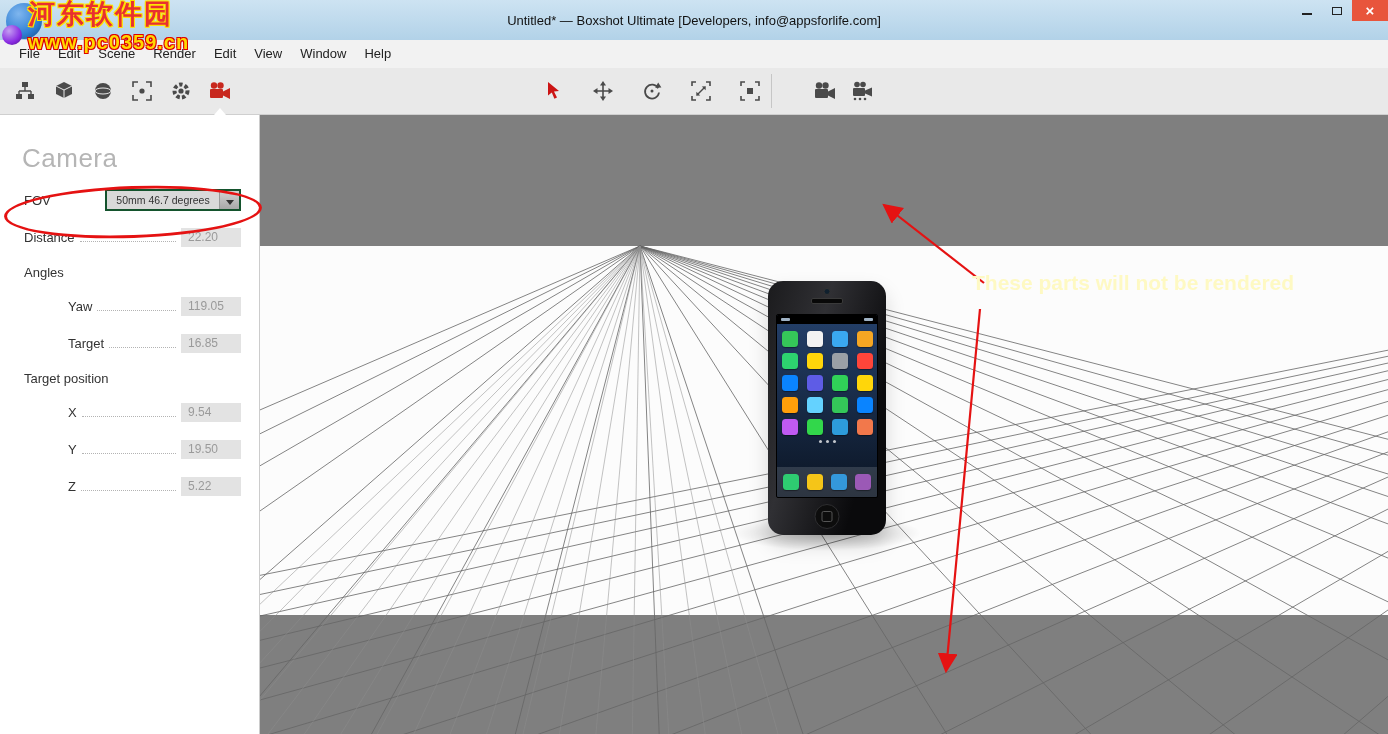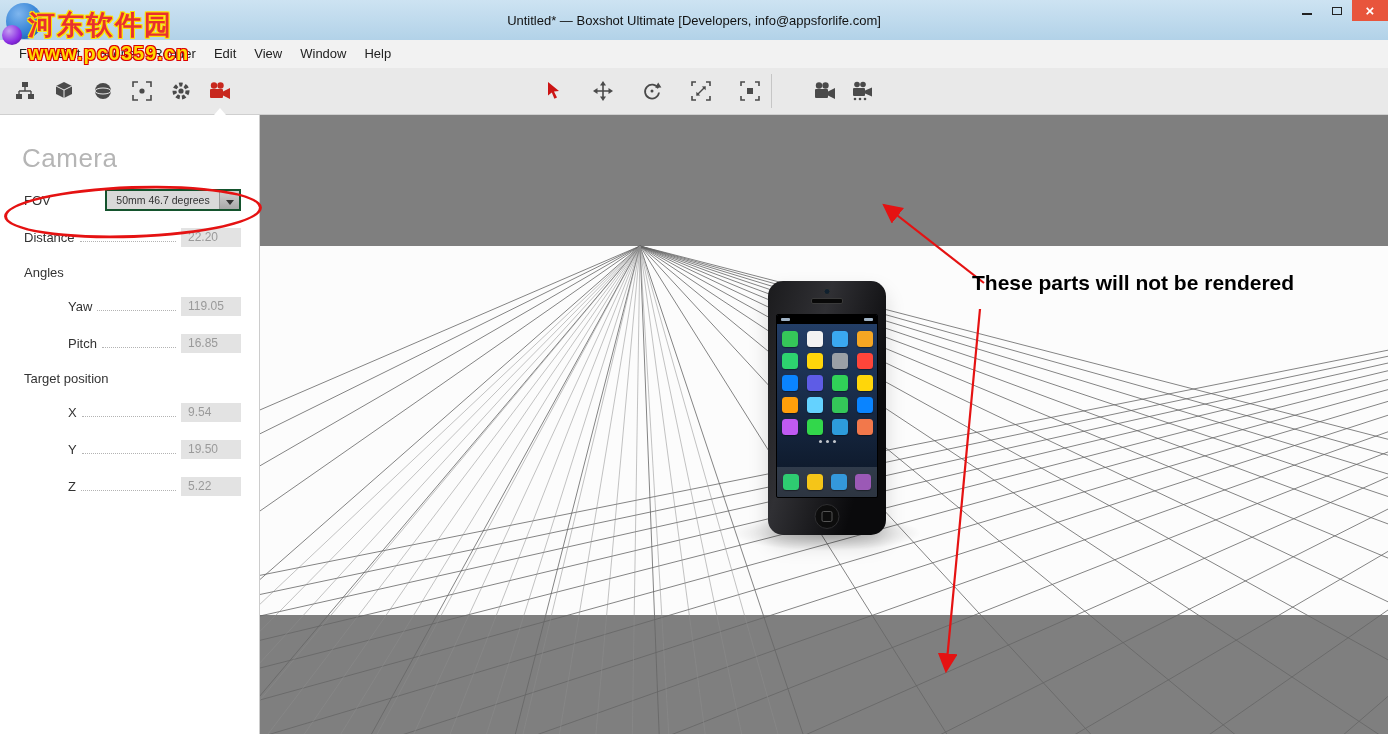--- a/index.html
+++ b/index.html
@@ -80,32 +80,32 @@
   .page-dots{display:flex;justify-content:center;gap:4px;margin-top:5px;}
   .page-dots i{width:3px;height:3px;border-radius:50%;background:rgba(255,255,255,.75);}
   .dock{margin-top:auto;height:30px;background:rgba(255,255,255,.14);display:flex;align-items:center;
     justify-content:center;gap:8px;}
   .home{position:absolute;bottom:6px;left:50%;transform:translateX(-50%);width:23px;height:23px;
     border-radius:50%;background:#0d0d0d;border:1.5px solid #2e2e30;display:flex;align-items:center;justify-content:center;}
   .home::after{content:"";width:9px;height:9px;border:1.3px solid #555;border-radius:2px;}
 
   
   .anno-text{position:absolute;left:712px;top:156px;z-index:30;font-size:21px;font-weight:bold;
-    color:#000000;white-space:nowrap;}
+    color:#fef9c3;white-space:nowrap;}
   svg.anno{position:absolute;inset:0;width:100%;height:100%;z-index:29;pointer-events:none;}
   .ellipse{position:absolute;left:4px;top:186px;width:252px;height:46px;border:3px solid #e51212;
     border-radius:50%;transform:rotate(-2deg);z-index:40;pointer-events:none;}
 
   
   .logo{position:absolute;left:2px;top:1px;width:46px;height:46px;z-index:48;pointer-events:none;}
   .logo .c1{position:absolute;left:4px;top:2px;width:36px;height:36px;border-radius:50%;
     background:radial-gradient(circle at 35% 30%,#7fb6ee,#2f7fd4 60%,#17487f);}
   .logo .c2{position:absolute;left:0;top:24px;width:20px;height:20px;border-radius:50%;
     background:radial-gradient(circle at 35% 30%,#c49df2,#8a2be2 60%,#4b1287);}
-  .watermark{position:absolute;left:28px;top:12px;z-index:50;line-height:1;pointer-events:none;}
+  .watermark{position:absolute;left:28px;top:1px;z-index:50;line-height:1;pointer-events:none;}
   .wm1{font-size:27px;font-weight:bold;color:#e83030;letter-spacing:2px;
     text-shadow:-1px -1px 0 #ffe400,1px -1px 0 #ffe400,-1px 1px 0 #ffe400,1px 1px 0 #ffe400;}
   .wm2{font-size:20px;font-weight:bold;color:#ffd800;margin-top:4px;letter-spacing:1px;
     text-shadow:-1px -1px 0 #dd0000,1px -1px 0 #dd0000,-1px 1px 0 #dd0000,1px 1px 0 #dd0000;}
 </style>
 </head>
 <body>
 
 <div class="app">
 
@@ -262,21 +262,21 @@
 
       <div class="section">Angles</div>
 
       <div class="row sub">
         <span class="lbl">Yaw</span>
         <span class="leader"></span>
         <div class="valbox">119.05</div>
       </div>
 
       <div class="row sub">
-        <span class="lbl">Pitch</span>
+        <span class="lbl">Target</span>
         <span class="leader"></span>
         <div class="valbox">16.85</div>
       </div>
 
       <div class="section">Target position</div>
 
       <div class="row sub">
         <span class="lbl">X</span>
         <span class="leader"></span>
         <div class="valbox">9.54</div>

